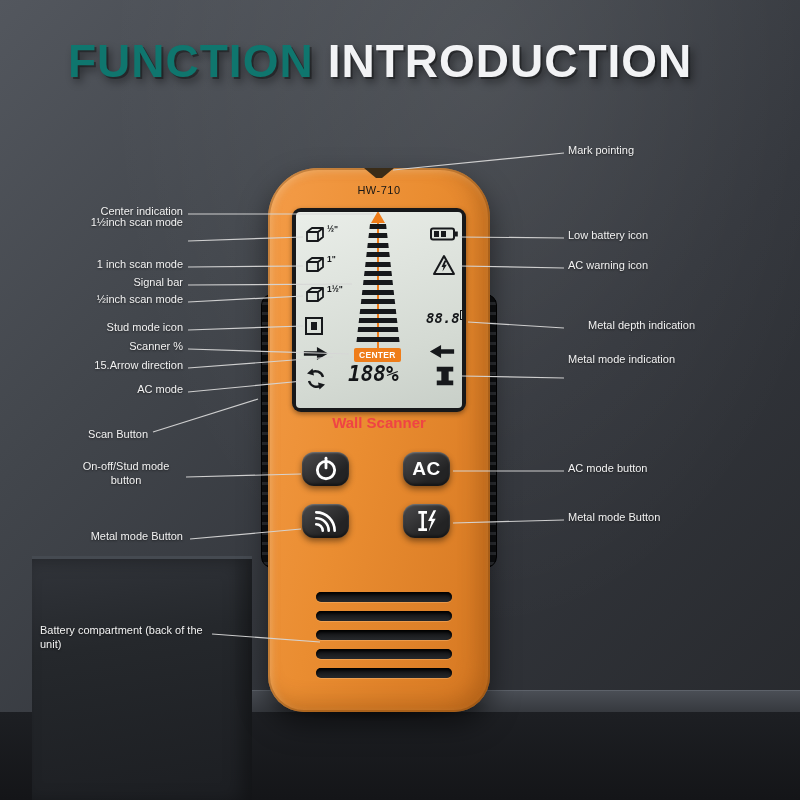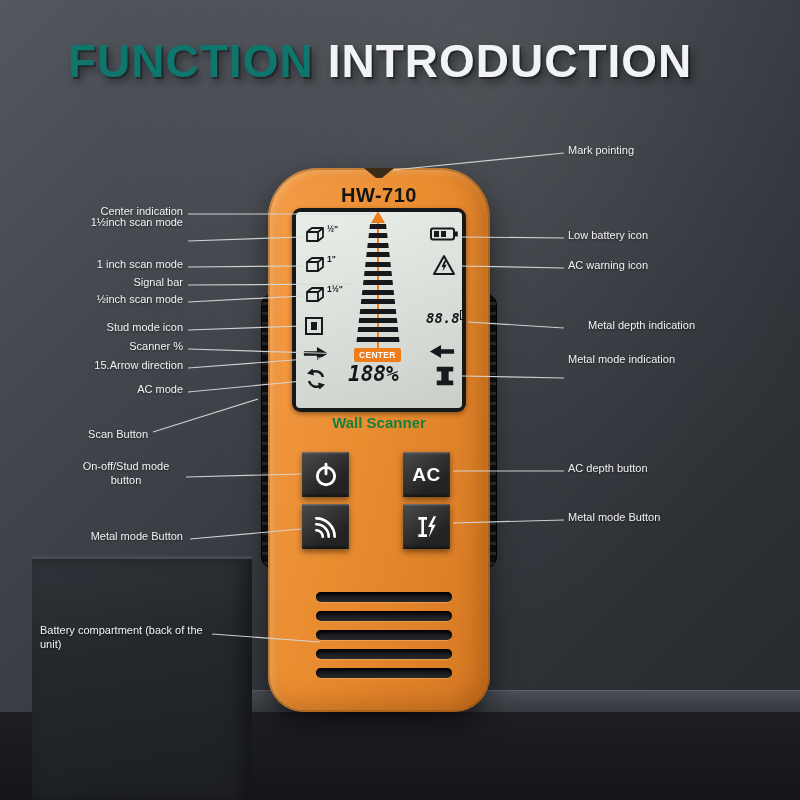--- a/index.html
+++ b/index.html
@@ -75,21 +75,21 @@
                inset -10px -8px 22px rgba(95,45,0,.3),
                0 12px 28px rgba(0,0,0,.5);
   }
   .notch{
     position:absolute;left:50%;top:0;transform:translateX(-50%);
     width:30px;height:10px;background:#3a2c18;
     clip-path:polygon(0 0,100% 0,60% 100%,40% 100%);
   }
   .model{
     position:absolute;top:16px;width:100%;text-align:center;
-    font-size:20px;font-weight:bold;color:#151515;letter-spacing:.5px;
+    font-size:11px;font-weight:normal;color:#151515;letter-spacing:.5px;
   }
   .screen-frame{
     position:absolute;left:24px;top:40px;width:174px;height:204px;
     background:#17181a;border-radius:9px;box-sizing:border-box;padding:4px;
     box-shadow:0 2px 5px rgba(0,0,0,.4);
   }
   .screen{
     position:relative;width:100%;height:100%;
     background:linear-gradient(160deg,#eaeee9 0%,#d4dad3 70%,#c8cfc8 100%);
     border-radius:4px;overflow:hidden;
@@ -122,24 +122,24 @@
     font-size:21px;color:#131518;
   }
   .depth{
     position:absolute;left:130px;top:98px;z-index:3;
     font-family:"DejaVu Sans Mono",monospace;font-weight:bold;font-style:italic;
     font-size:14px;color:#131518;
   }
   .depth sup{font-size:7px;font-style:normal;font-weight:bold;border:1px solid #131518;padding:0 1px;}
   .product-name{
     position:absolute;top:246px;width:100%;text-align:center;
-    font-size:15px;font-weight:bold;color:#15803d;
+    font-size:15px;font-weight:bold;color:#ef4444;
   }
   .btn{
-    position:absolute;width:47px;height:45px;border-radius:0;
+    position:absolute;width:47px;height:34px;border-radius:12px;
     background:linear-gradient(145deg,#4b4b4d 0%,#232324 70%);
     box-shadow:inset 0 1px 2px rgba(255,255,255,.3), inset 0 -2px 3px rgba(0,0,0,.5), 0 3px 6px rgba(0,0,0,.45);
     display:flex;align-items:center;justify-content:center;
   }
   .btn-ac{font-size:19px;font-weight:bold;color:#fff;letter-spacing:.5px;}
   .grille{position:absolute;left:48px;top:424px;width:136px;}
   .slot{
     height:10px;margin-bottom:9px;border-radius:6px;
     background:linear-gradient(#0c0d0f,#27292c);
     box-shadow:inset 0 2px 3px #000, 0 1px 0 rgba(255,200,140,.35);
@@ -171,21 +171,21 @@
 <div class="label l" style="right:652px;top:428px;">Scan Button</div>
 <div class="label l" style="right:622px;top:460px;width:104px;text-align:center;">On-off/Stud mode button</div>
 <div class="label l" style="right:617px;top:530px;">Metal mode Button</div>
 <div class="label r" style="left:40px;top:624px;width:168px;">Battery compartment (back of the unit)</div>
 
 <div class="label r" style="left:568px;top:144px;">Mark pointing</div>
 <div class="label r" style="left:568px;top:229px;">Low battery icon</div>
 <div class="label r" style="left:568px;top:259px;">AC warning icon</div>
 <div class="label r" style="left:568px;top:319px;margin-left:20px;">Metal depth indication</div>
 <div class="label r" style="left:568px;top:353px;">Metal mode indication</div>
-<div class="label r" style="left:568px;top:462px;">AC depth button</div>
+<div class="label r" style="left:568px;top:462px;">AC mode button</div>
 <div class="label r" style="left:568px;top:511px;">Metal mode Button</div>
 
 <div class="device">
   <div class="grip gl"></div>
   <div class="grip gr"></div>
   <div class="dev-body"></div>
   <div class="notch"></div>
   <div class="model">HW-710</div>
 
   <div class="screen-frame">

